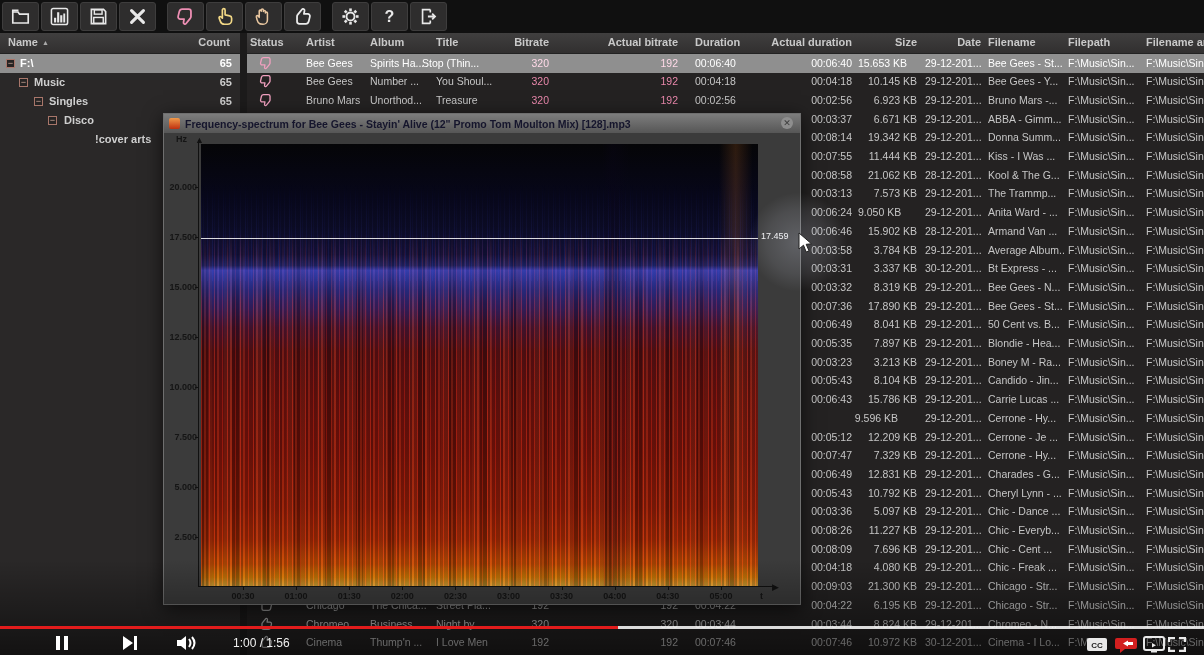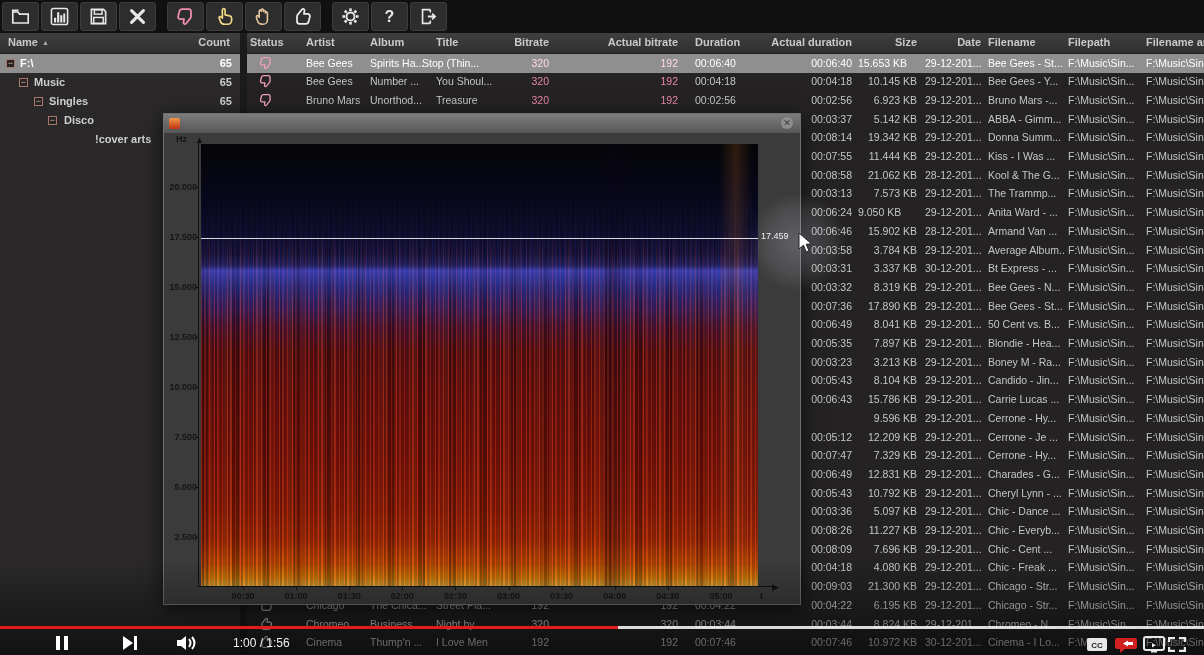--- a/index.html
+++ b/index.html
@@ -266,21 +266,21 @@
           <span class="tcell" style="left:899px;width:58px;text-align:left">F:\Music\Singl</span>
         </div>
         <div class="trow" style="top: 76.6px;">
           <span class="tcell" style="left:59px;width:62px;text-align:left"></span>
           <span class="tcell" style="left:123px;width:62px;text-align:left"></span>
           <span class="tcell" style="left:189px;width:68px;text-align:left"></span>
           <span class="tcell" style="left:257px;width:45px;text-align:right"></span>
           <span class="tcell" style="left:346px;width:85px;text-align:right"></span>
           <span class="tcell" style="left:448px;width:70px;text-align:left"></span>
           <span class="tcell" style="left:510px;width:95px;text-align:right">00:03:37</span>
-          <span class="tcell" style="left:611px;width:59px;text-align:right">5.142 KB</span>
+          <span class="tcell" style="left:611px;width:59px;text-align:right">6.671 KB</span>
           <span class="tcell" style="left:678px;width:56px;text-align:right">29-12-201...</span>
           <span class="tcell" style="left:741px;width:76px;text-align:left">ABBA - Gimm...</span>
           <span class="tcell" style="left:821px;width:72px;text-align:left">F:\Music\Sin...</span>
           <span class="tcell" style="left:899px;width:58px;text-align:left">F:\Music\Singl</span>
         </div>
         <div class="trow" style="top: 95.3px;">
           <span class="tcell" style="left:59px;width:62px;text-align:left"></span>
           <span class="tcell" style="left:123px;width:62px;text-align:left"></span>
           <span class="tcell" style="left:189px;width:68px;text-align:left"></span>
           <span class="tcell" style="left:257px;width:45px;text-align:right"></span>
@@ -490,21 +490,21 @@
           <span class="tcell" style="left:899px;width:58px;text-align:left">F:\Music\Singl</span>
         </div>
         <div class="trow" style="top: 375.8px;">
           <span class="tcell" style="left:59px;width:62px;text-align:left"></span>
           <span class="tcell" style="left:123px;width:62px;text-align:left"></span>
           <span class="tcell" style="left:189px;width:68px;text-align:left"></span>
           <span class="tcell" style="left:257px;width:45px;text-align:right"></span>
           <span class="tcell" style="left:346px;width:85px;text-align:right"></span>
           <span class="tcell" style="left:448px;width:70px;text-align:left"></span>
           <span class="tcell" style="left:510px;width:95px;">00:04:04</span>
-          <span class="tcell" style="left:611px;width:59px;text-align:right">9.596 KB</span>
+          <span class="tcell" style="left:592px;width:59px;text-align:right">9.596 KB</span>
           <span class="tcell" style="left:678px;width:56px;text-align:right">29-12-201...</span>
           <span class="tcell" style="left:741px;width:76px;text-align:left">Cerrone - Hy...</span>
           <span class="tcell" style="left:821px;width:72px;text-align:left">F:\Music\Sin...</span>
           <span class="tcell" style="left:899px;width:58px;text-align:left">F:\Music\Singl</span>
         </div>
         <div class="trow" style="top: 394.5px;">
           <span class="tcell" style="left:59px;width:62px;text-align:left"></span>
           <span class="tcell" style="left:123px;width:62px;text-align:left"></span>
           <span class="tcell" style="left:189px;width:68px;text-align:left"></span>
           <span class="tcell" style="left:257px;width:45px;text-align:right"></span>
@@ -679,20 +679,21 @@
           <span class="tcell" style="left:741px;width:76px;text-align:left">Cinema - I Lo...</span>
           <span class="tcell" style="left:821px;width:72px;text-align:left">F:\Mu...</span>
           <span class="tcell" style="left:899px;width:58px;text-align:left">F:\Music\Singl</span>
         </div>
       </div>
   </div>
 
   <div class="swin">
     <div class="swin-title">
       <span class="app-ico"></span>
+      <span class="ttext">Frequency-spectrum for Bee Gees - Stayin' Alive (12" Promo Tom Moulton Mix) [128].mp3</span>
       <span class="close-btn">✕</span>
     </div>
     <span class="hzlabel">Hz</span>
     <span class="arrowhead" style="left:31px;top:21px;">▲</span>
     <div class="yaxis"></div>
     <div class="xaxis"></div>
     <span class="arrowhead" style="left:608px;top:468px;">▶</span>
     <div class="plot">
       <div class="speckles"></div>
       <div class="streaks"></div>

